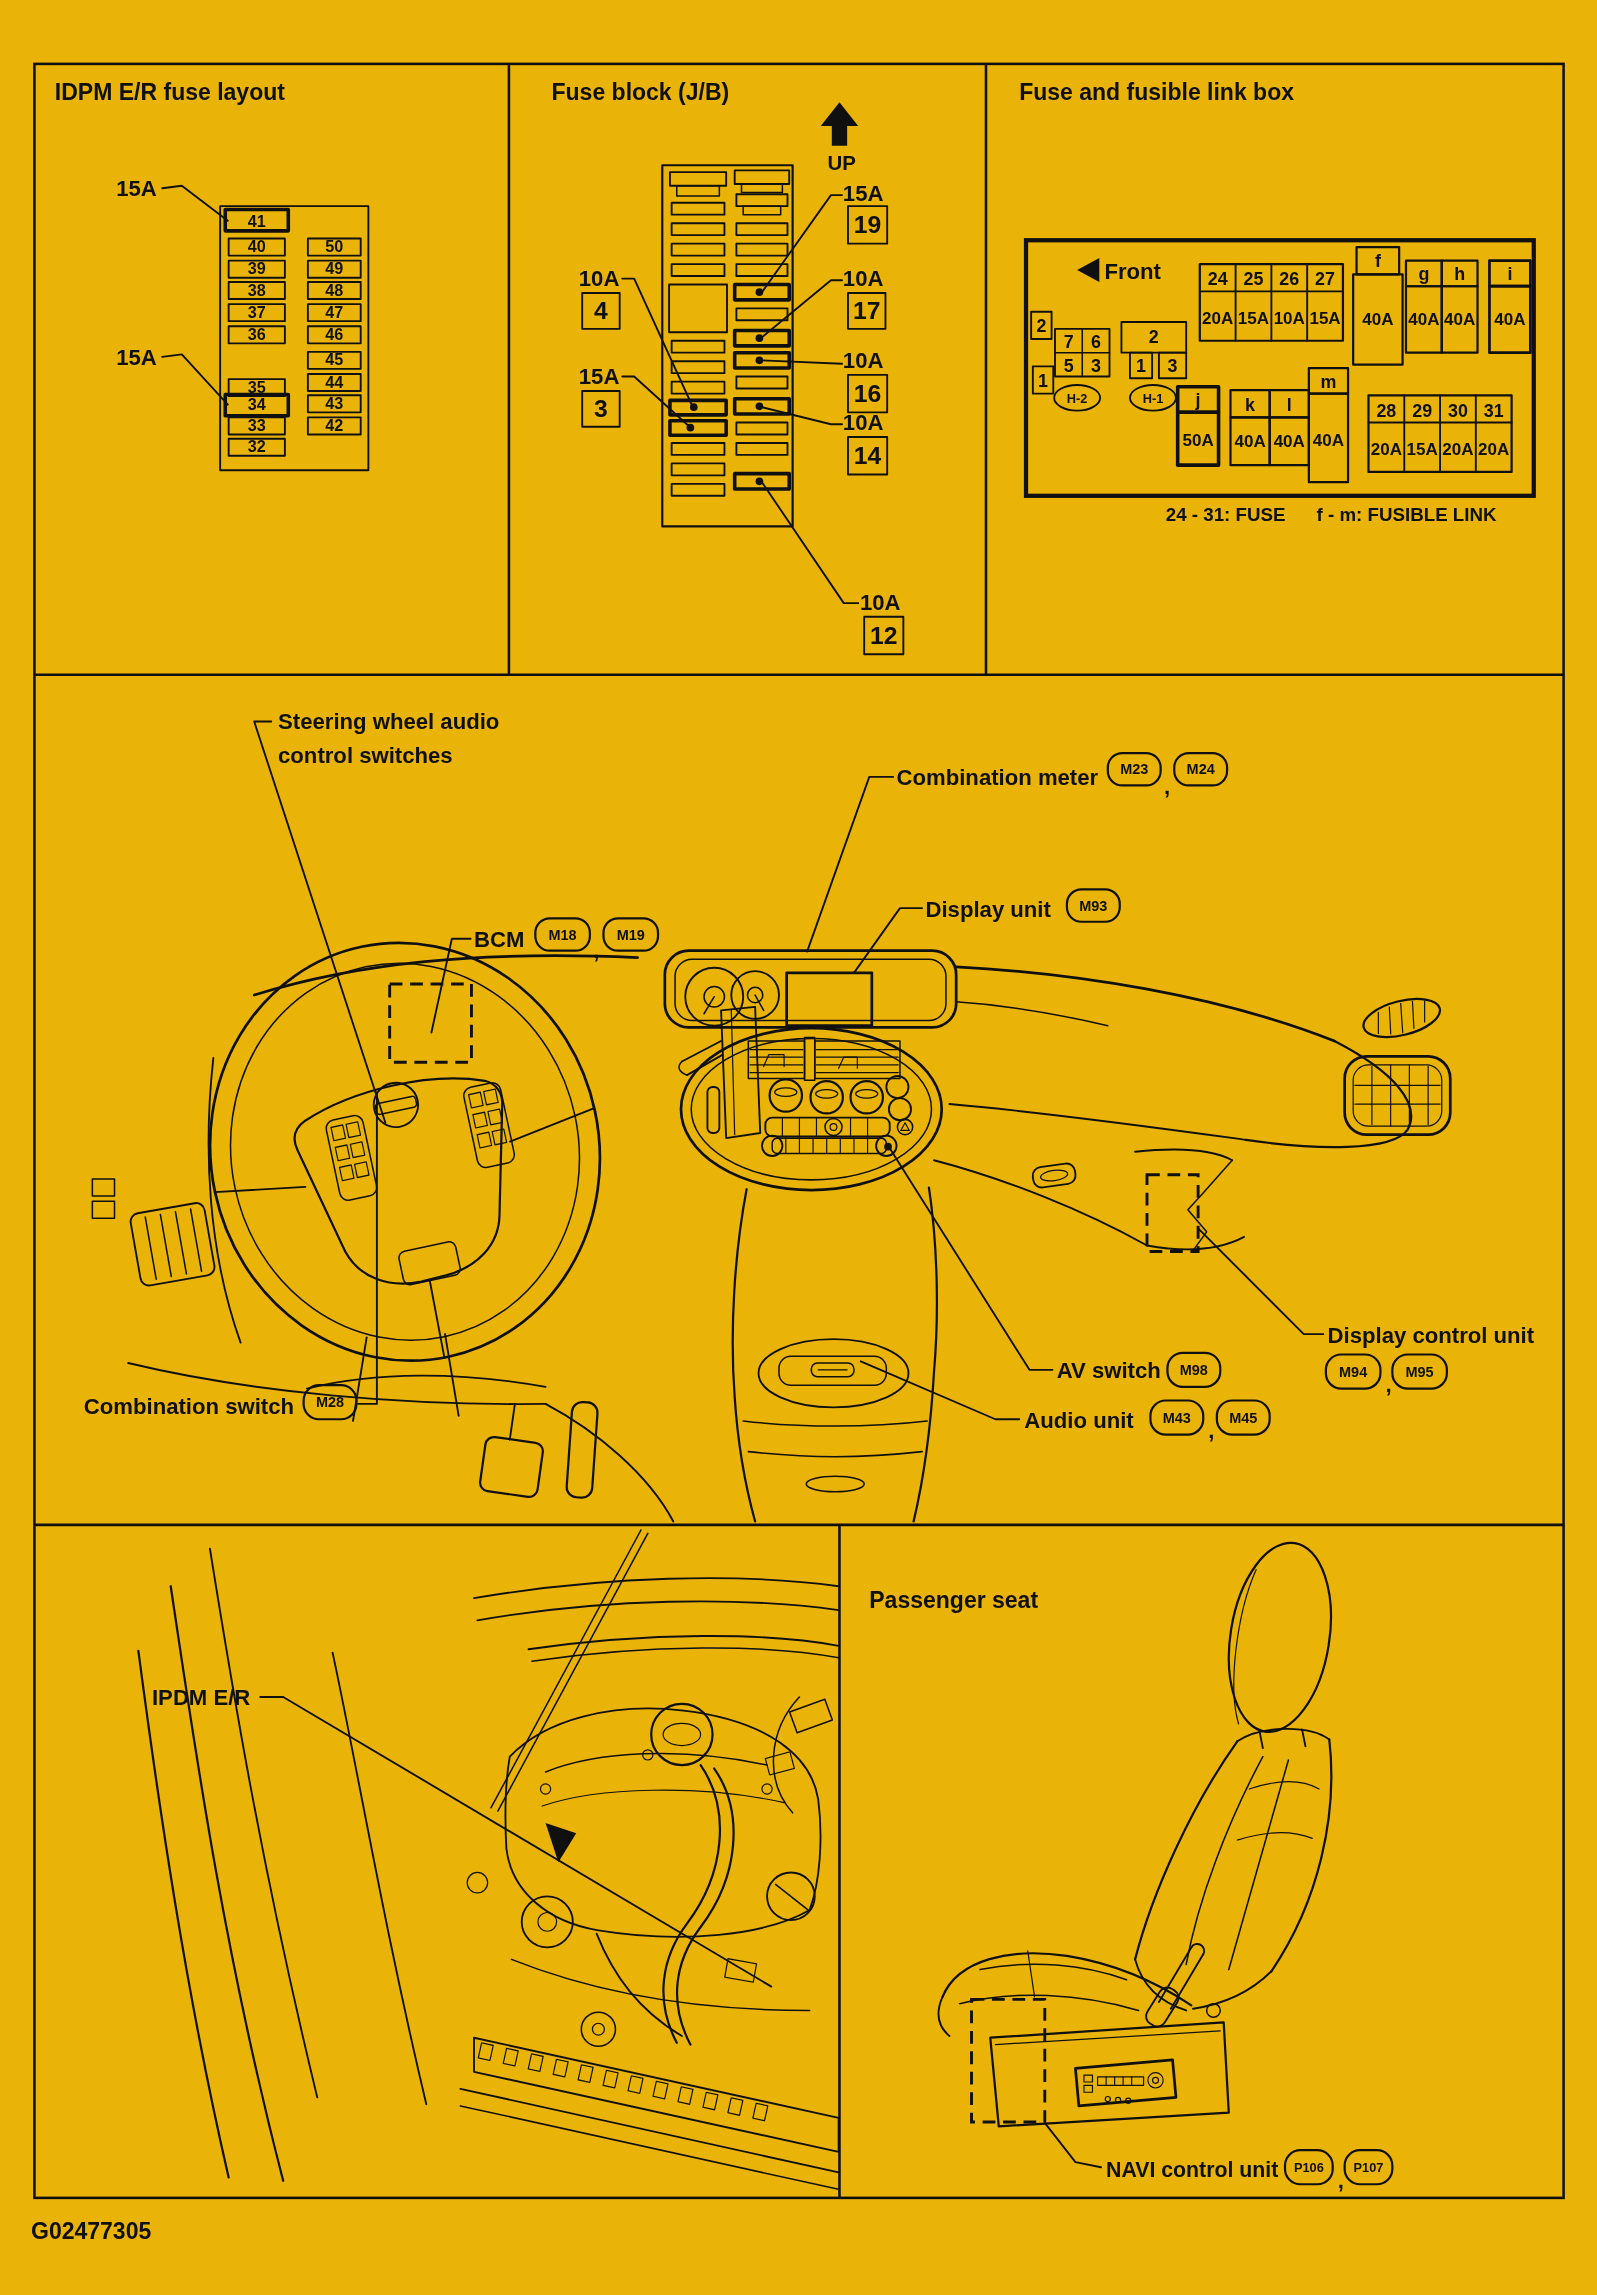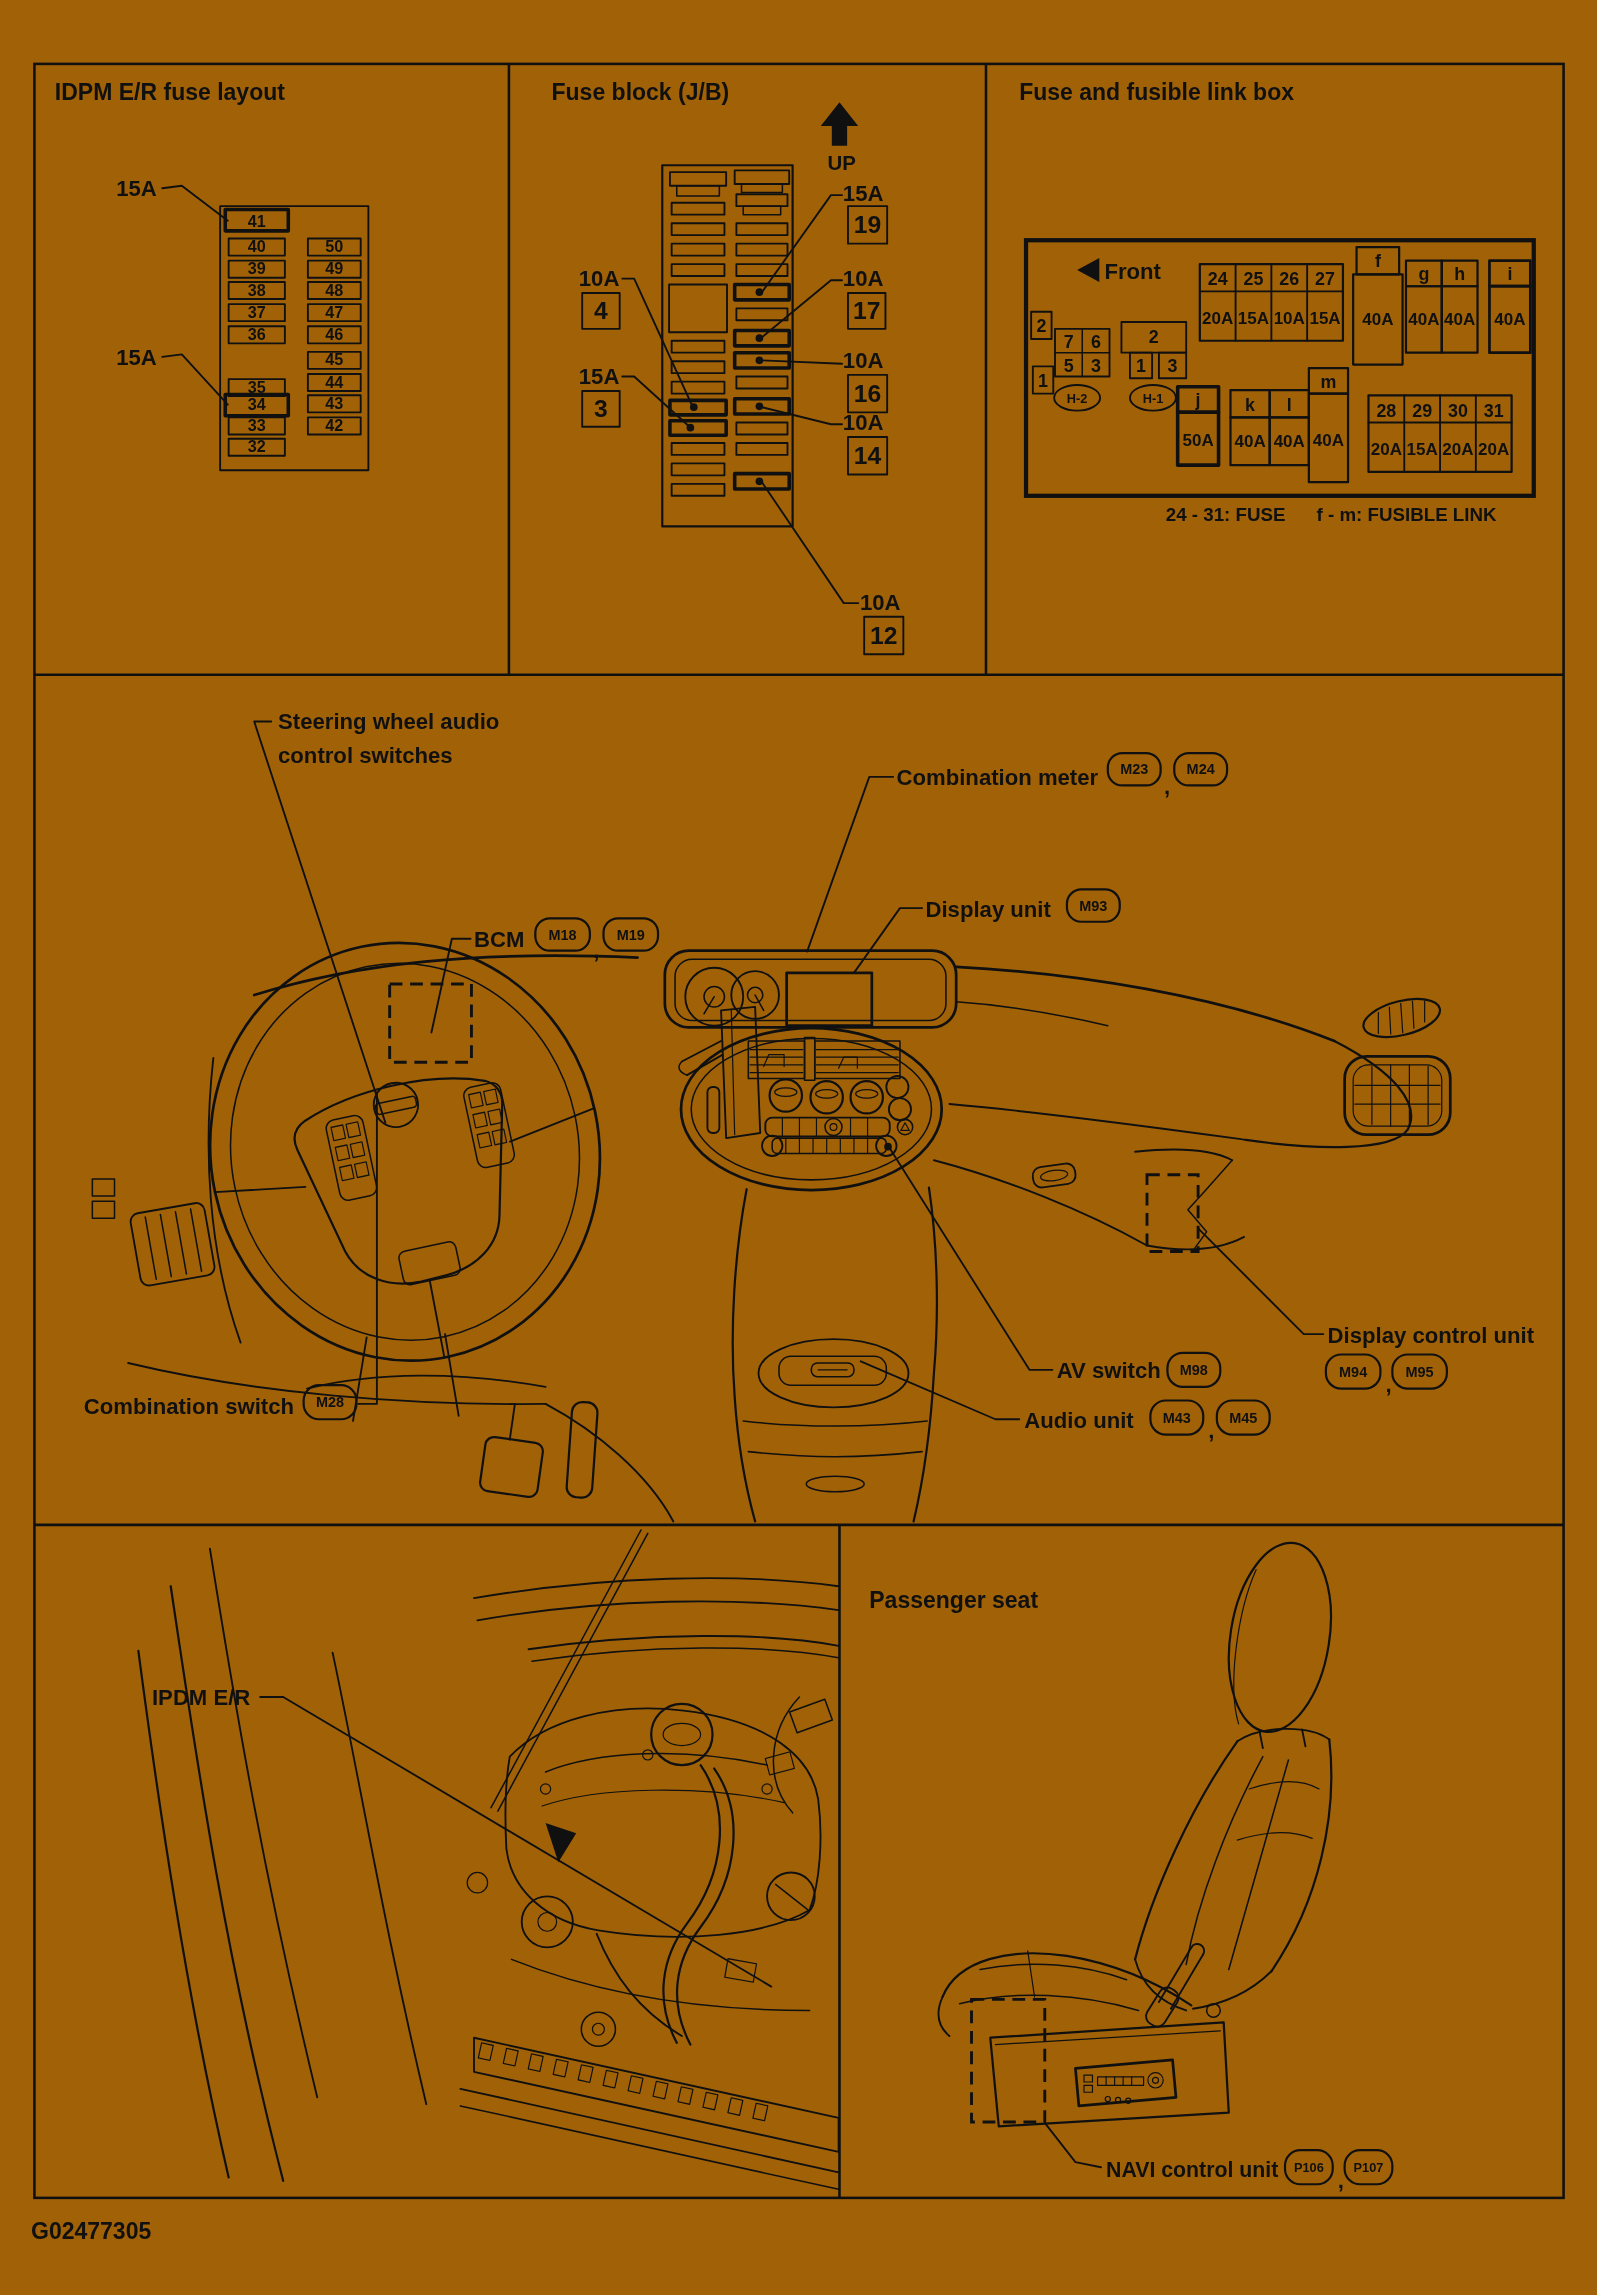--- a/index.html
+++ b/index.html
@@ -1,16 +1,16 @@
 <!DOCTYPE html>
 <html style="font-size:13.6px"><head>
 <meta charset="utf-8">
 <style>
   html,body{margin:0;padding:0;background:#e8e8e8;}
-  #page{position:relative;width:1598px;height:2295px;background:#a16207;margin:0 auto;
+  #page{position:relative;width:1598px;height:2295px;background:#eab308;margin:0 auto;
         font-family:"Liberation Sans",sans-serif;}
   svg{position:absolute;left:0;top:0;}
   .ln{fill:none;stroke:#101010;stroke-width:2.2;stroke-linecap:round;stroke-linejoin:round;}
   .ln18{fill:none;stroke:#101010;stroke-width:1.8;stroke-linecap:round;stroke-linejoin:round;}
   .ln14{fill:none;stroke:#101010;stroke-width:1.4;stroke-linecap:round;stroke-linejoin:round;}
   .ln26{fill:none;stroke:#101010;stroke-width:2.6;stroke-linecap:round;stroke-linejoin:round;}
   .ln3{fill:none;stroke:#101010;stroke-width:3.2;stroke-linecap:round;stroke-linejoin:round;}
   .bold{fill:none;stroke:#101010;stroke-width:4.2;stroke-linejoin:round;}
   .border{fill:none;stroke:#101010;stroke-width:3;}
   .thick5{fill:none;stroke:#101010;stroke-width:5;}

